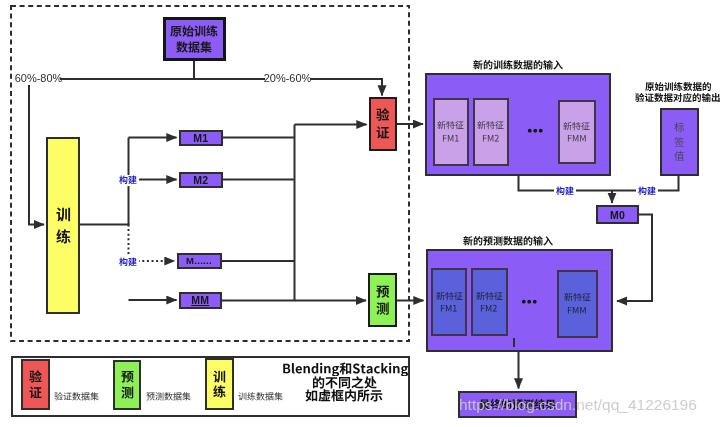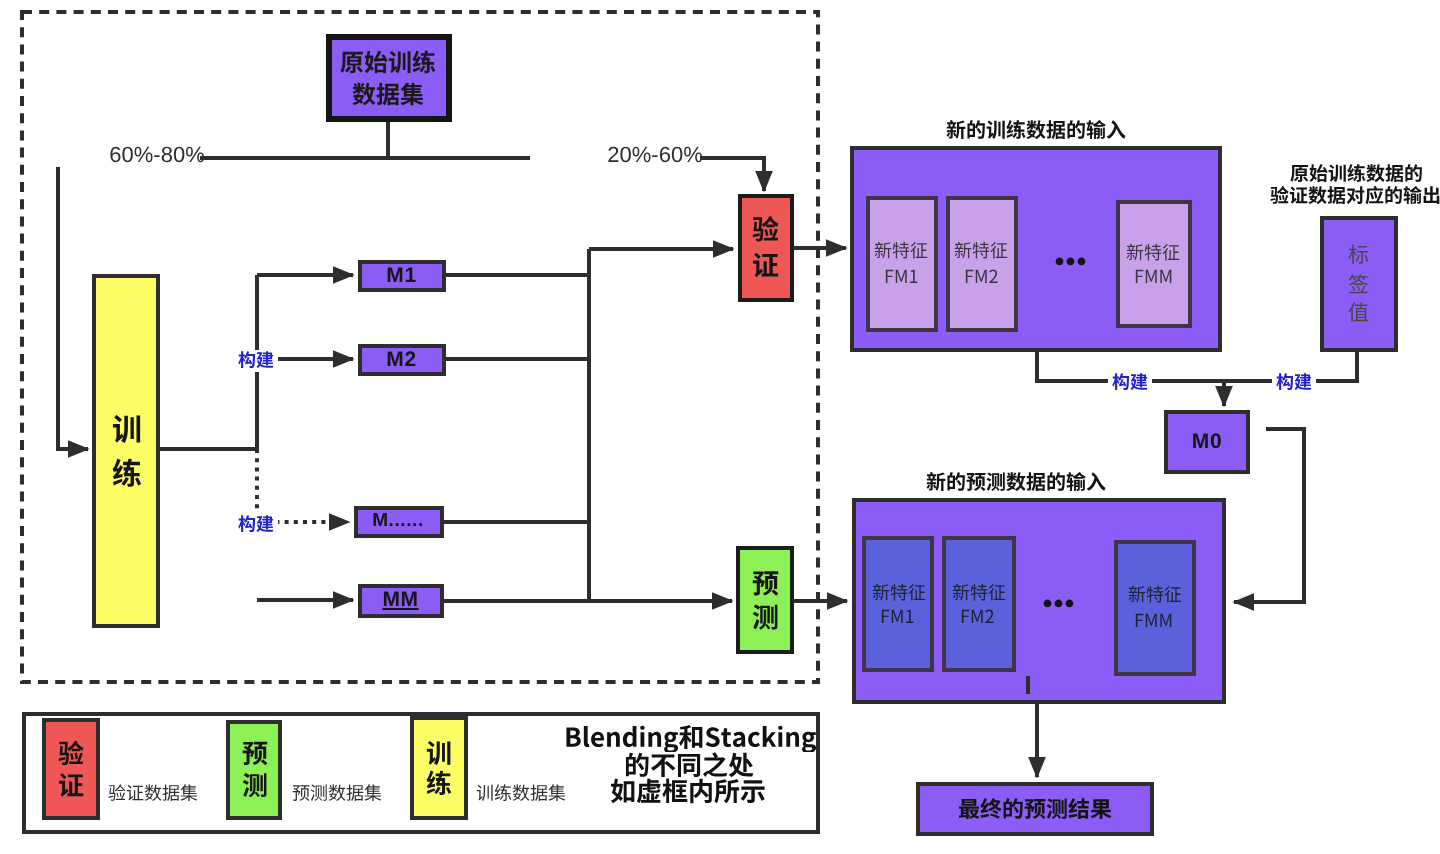--- a/index.html
+++ b/index.html
@@ -7,32 +7,32 @@
          font-family:"Liberation Sans","DejaVu Sans",sans-serif;}
   .stage svg.wires{position:absolute;left:0;top:0;z-index:0;}
   .abs{position:absolute;box-sizing:border-box;}
   .box{position:absolute;box-sizing:border-box;border:2px solid #2e2e2e;background:#8b5cf6;
        display:flex;flex-direction:column;align-items:center;justify-content:center;z-index:1;}
   .txt{position:absolute;box-sizing:border-box;display:flex;flex-direction:column;
        align-items:center;justify-content:center;z-index:1;text-align:center;}
   .glyph{line-height:1;}
   
   .source-box{left:162.5px;top:17px;width:63px;height:44px;border-width:3px;border-color:#151515;color:#1a1a1a;}
-  .pct{color:#2e2e2e;font-size:11px;z-index:2;background:#fff;margin-left:40px;}
+  .pct{color:#2e2e2e;font-size:11px;z-index:2;background:#fff;}
   .pct-left{left:17px;top:71.5px;width:43px;height:13px;}
   .pct-right{left:265px;top:71.5px;width:45px;height:13px;}
   
   .train-box{left:46px;top:137px;width:34px;height:177px;color:#161616;}
   
   .mbox{font-weight:bold;font-size:10.5px;color:#161616;letter-spacing:0.3px;}
   .m1{left:178.5px;top:129.5px;width:44.5px;height:16px;}
   .m2{left:178.5px;top:171.5px;width:44.5px;height:16px;}
   .mdots{left:176.5px;top:252.5px;width:45px;height:16.5px;font-size:9.5px;}
   .mm{left:178.5px;top:291.5px;width:43.5px;height:17px;text-decoration:underline;}
-  .m0{left:582px;top:205px;width:43px;height:32px;}
+  .m0{left:596px;top:205px;width:43px;height:19px;}
   
   .verify-box{left:368.5px;top:97px;width:28px;height:53.5px;color:#161616;border-color:#1c1c1c;}
   .predict-box{left:368px;top:273px;width:29px;height:54px;color:#161616;border-color:#1c1c1c;}
   
   .build{color:#2323cd;background:#fff;z-index:2;padding:0 1px;}
   .build-1{left:116.5px;top:174.5px;width:22px;height:11px;}
   .build-2{left:116.5px;top:256px;width:22px;height:11px;}
   .build-3{left:554px;top:185px;width:22px;height:11px;}
   .build-4{left:636px;top:185px;width:22px;height:11px;}
   
@@ -565,14 +565,15 @@
           <path transform="translate(2000,0)" d="M525 225V124H936V225H782V334H912V432H782V528H929V629H533V528H671V432H547V334H671V225ZM162 852V655H36V544H157C128 436 75 315 17 249C35 217 59 163 70 129C104 174 135 239 162 311V-87H272V393C296 356 319 317 333 290L386 382V-44H972V65H500V684H955V792H386V402C362 431 299 503 272 531V544H364V655H272V852Z"></path>
           <path transform="translate(3000,0)" d="M89 683V-92H209V192C238 169 276 127 293 103C402 168 469 249 508 335C581 261 657 180 697 124L796 202C742 272 633 375 548 452C556 491 560 529 562 566H796V49C796 32 789 27 771 26C751 26 684 25 625 28C642 -3 660 -57 665 -91C754 -91 817 -89 859 -70C901 -51 915 -17 915 47V683H563V850H439V683ZM209 196V566H438C433 443 399 294 209 196Z"></path>
           <path transform="translate(4000,0)" d="M532 758V445C532 300 520 114 381 -11C407 -27 457 -70 476 -93C616 32 649 238 653 399H758V-83H877V399H969V515H654V667C758 682 868 703 956 733L878 838C790 803 655 774 532 758ZM204 369V396V491H346V369ZM427 831C340 799 205 774 85 760V396C85 265 81 96 16 -19C43 -33 94 -73 114 -95C171 -1 192 137 200 262H462V598H204V669C307 681 417 700 503 729Z"></path>
           <path transform="translate(5000,0)" d="M197 352C161 248 95 141 22 75C53 59 108 24 133 3C204 78 279 199 324 319ZM671 309C736 211 804 82 826 0L951 54C923 140 850 263 784 355ZM145 785V666H854V785ZM54 544V425H438V54C438 40 431 35 413 35C394 34 322 35 265 38C283 2 302 -53 308 -90C395 -90 461 -88 508 -69C555 -50 569 -16 569 51V425H948V544Z"></path>
         </g>
       </svg>
     </div>
 
   <div class="abs stub"></div>
 
+  <div class="abs watermark">https://blog.csdn.net/qq_41226196</div>
 
 </div>
 
 </body></html>

